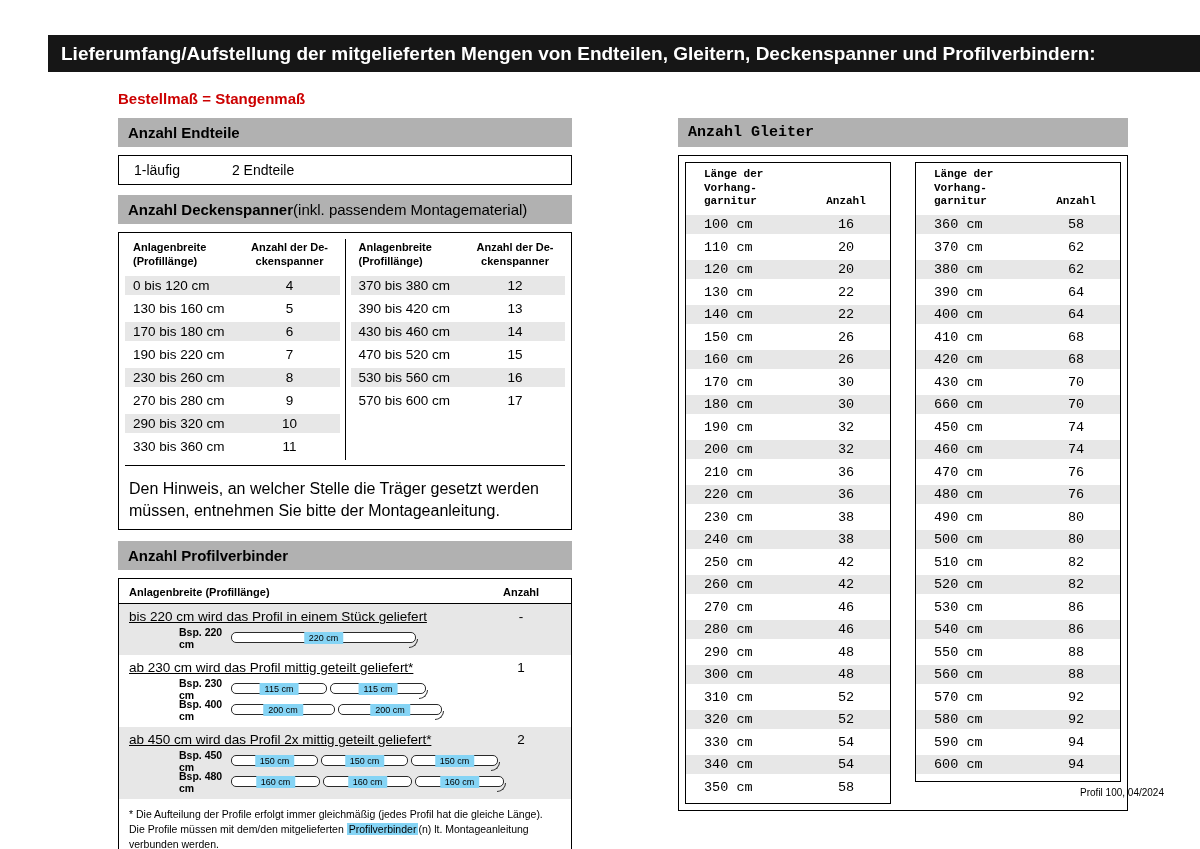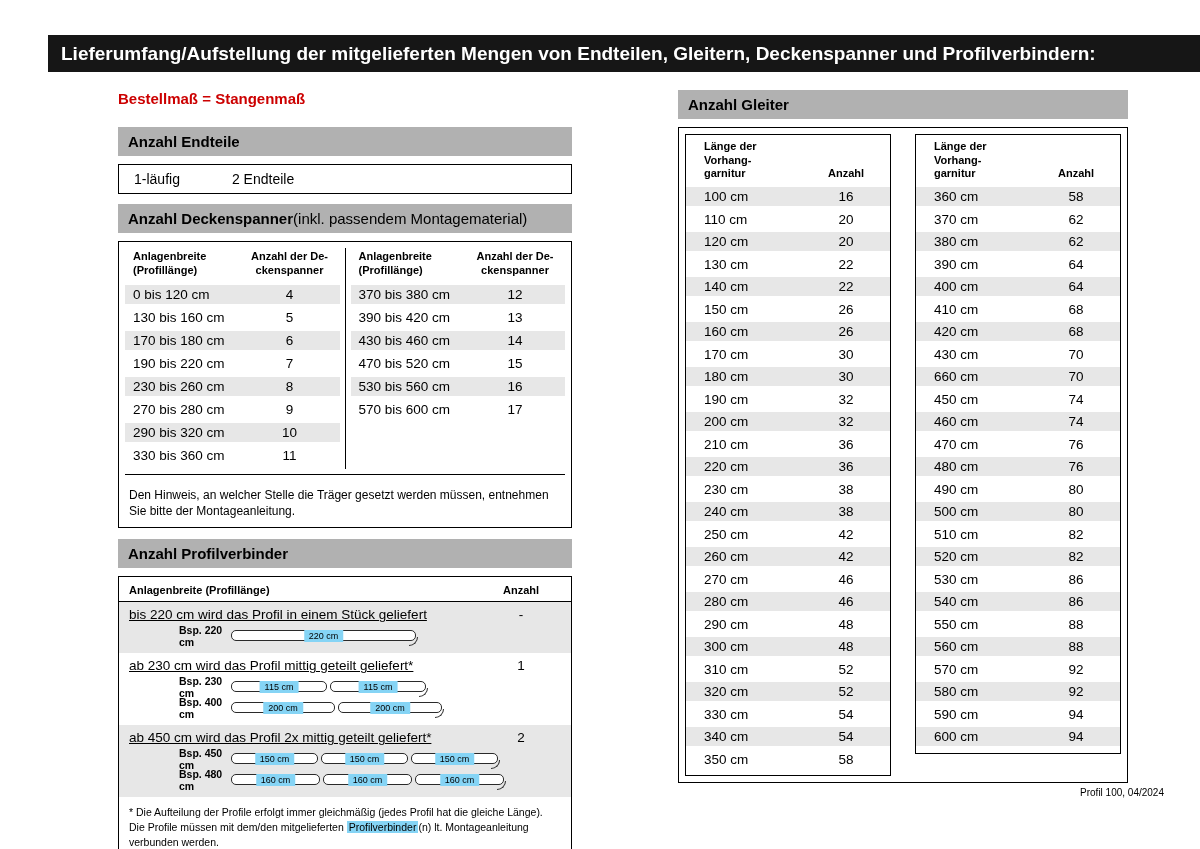--- a/index.html
+++ b/index.html
@@ -5,39 +5,39 @@
   * { margin:0; padding:0; box-sizing:border-box; }
   html,body { background:#fff; }
   body { width:1200px; height:849px; font-family:"Liberation Sans", sans-serif; color:#000; }
   .page { position:relative; width:1200px; height:849px; overflow:hidden; background:#fff; }
 
   .topbar { position:absolute; left:48px; top:35px; width:1152px; height:37px;
     background:var(--header-bg,#161616); color:#fff; font-weight:bold; font-size:19px;
     display:flex; align-items:center; padding-left:13px; white-space:nowrap; overflow:hidden; }
 
   .left-col  { position:absolute; left:118px; top:90px;  width:454px; }
-  .right-col { position:absolute; left:678px; top:90px; width:450px; }
-
-  .red-note { color:var(--accent-red,#cc0000); font-weight:bold; font-size:15px; margin-bottom:20px; }
+  .right-col { position:absolute; left:678px; top:118px; width:450px;font-family:Liberation Mono, monospace; }
+
+  .red-note { color:var(--accent-red,#cc0000); font-weight:bold; font-size:15px; margin-bottom:11px; }
 
   .section-bar { background:var(--bar-gray,#b1b1b1); height:29px; display:flex; align-items:center;
     padding-left:10px; font-size:15px; margin-bottom:8px; }
   .bar-title { font-weight:bold; }
   .bar-suffix { font-weight:normal; }
 
   .endteile-box { border:1px solid #000; height:30px; display:flex; align-items:center;
     font-size:14px; padding-left:15px; margin-bottom:10px; }
   .et-count { margin-left:52px; }
 
   .ds-box { border:1px solid #000; padding:6px; margin-bottom:11px; }
   .ds-cols { display:flex; align-items:stretch; }
   .ds-col { flex:1; min-width:0; }
   .ds-vsep { width:1px; background:#000; margin:0 5px; }
   .ds-hsep { height:1px; background:#000; margin:5px 0 7px; }
-  .ds-note { font-size:12px; line-height:1.35; padding:0 6px 2px 4px;margin-top:12px; }
+  .ds-note { font-size:16px; line-height:1.35; padding:0 6px 2px 4px;margin-top:12px; }
 
   .thead { display:flex; font-weight:bold; font-size:11px; white-space:pre-line; margin-bottom:5px; }
   .thead .c0 { flex:1; padding-left:8px; line-height:1.25; }
   .thead .c1 { text-align:center; line-height:1.25; }
   .ds-table .thead { align-items:flex-start; min-height:32px; padding-top:2px; }
   .ds-table .c1 { width:100px; }
 
   .trow { display:flex; align-items:center; height:19px; margin-bottom:4px; font-size:13.5px; }
   .trow.shade { background:var(--row-shade,#e7e7e7); }
   .trow .c0 { flex:1; padding-left:8px; }

